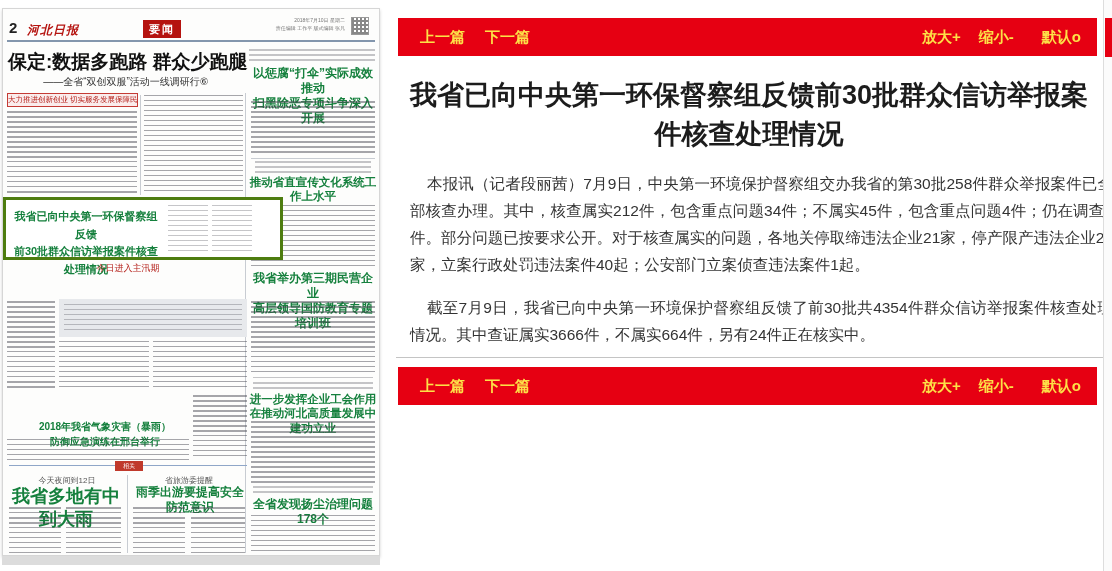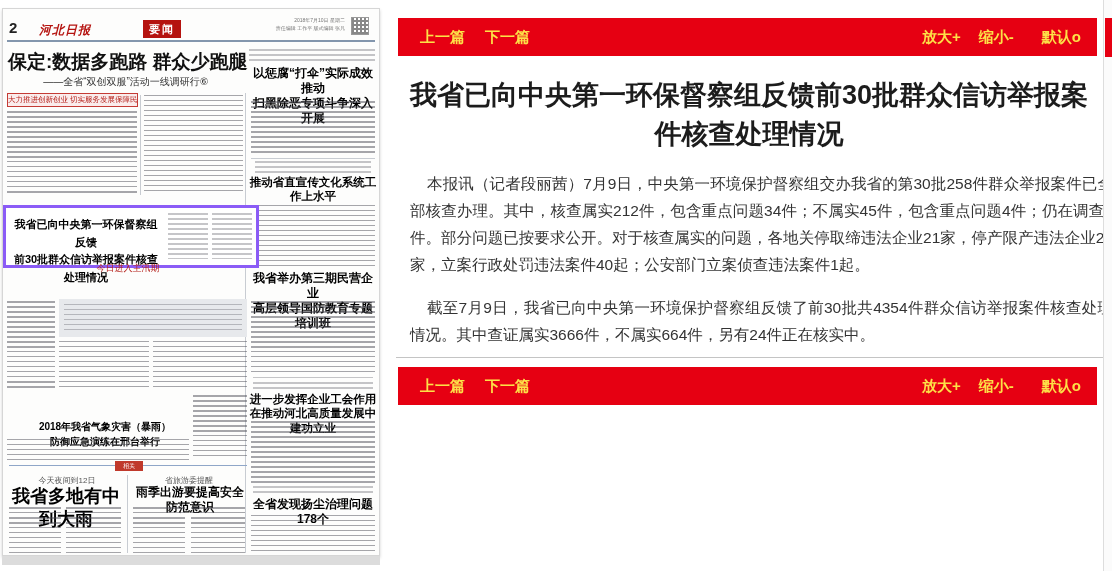--- a/index.html
+++ b/index.html
@@ -22,26 +22,26 @@
   .np-masthead { font-size:12px; font-weight:bold; font-style:italic; color:#b5130f; letter-spacing:1px; }
   .np-headrule { position:absolute; left:4px; top:31px; width:368px; height:2px; background:#8396ad; }
   .np-section { position:absolute; left:140px; top:11px; width:38px; height:18px; background:#b5130f;
                 color:#fff; font-size:11px; font-weight:bold; text-align:center; line-height:18px; letter-spacing:2px; }
   .np-dateline { font-size:5px; color:#777; text-align:right; line-height:7px; }
   .np-qr { position:absolute; left:348px; top:8px; width:18px; height:18px; border:1px solid #999;
            background:repeating-linear-gradient(0deg,#888 0 2px,transparent 2px 4px),
                       repeating-linear-gradient(90deg,#888 0 2px,#fff 2px 4px); }
   .np-lead-title { font-size:19px; font-weight:bold; color:#111; letter-spacing:0; white-space:nowrap; }
   .np-lead-sub { font-size:10px; color:#333; text-align:center; }
-  .np-h-sm { font-weight:bold; color:#000000; text-align:center; line-height:1.25; }
+  .np-h-sm { font-weight:bold; color:#15803d; text-align:center; line-height:1.25; }
   .np-kicker { color:#555; text-align:center; }
   .np-red-banner { border:1px solid #c43b35; background:#faecec; color:#b5221c;
                    font-size:7.5px; text-align:center; line-height:12px; white-space:nowrap; overflow:hidden; }
-  .np-highlight { position:absolute; left:0; top:188px; width:256px; height:63px;
-                  border:3px solid #8b5cf6; background:#fff;margin-top:8px; }
+  .np-highlight { position:absolute; left:0; top:188px; width:280px; height:63px;
+                  border:3px solid #4d7c0f; background:#fff; }
   .np-graybox { background:#e7e9ec; }
   .np-rel-tag { position:absolute; left:112px; top:452px; width:28px; height:10px; background:#c0392b;
                 color:#fff; font-size:6px; line-height:10px; text-align:center; }
 
   
   .toolbar { position:absolute; left:398px; width:699px; height:38px; background:#e60012;
              display:flex; align-items:center; color:#fff; font-size:15px; font-weight:bold; }
   .toolbar .left-group { display:flex; gap:20px; margin-left:22px; }
   .toolbar .right-group { display:flex; gap:18px; margin-left:auto; margin-right:16px; align-items:center; }
   .tb-link { color:#fde047; cursor:pointer; white-space:nowrap; }
@@ -59,21 +59,21 @@
   .scrollbar-thumb { position:absolute; left:1105px; top:18px; width:7px; height:39px; background:#e60012; }
 </style>
 </head>
 <body>
 
 <div id="stage">
 
   <div class="paper">
 
     <div class="abs np-pagenum" style="left:6px; top:10px;">2</div>
-    <div class="abs np-masthead" style="left:36px; top:13px;">河北日报</div>
+    <div class="abs np-masthead" style="left:24px; top:13px;">河北日报</div>
     <div class="np-headrule"></div>
     <div class="np-section">要闻</div>
     <div class="abs np-dateline" style="left:230px; top:8px; width:112px;">2018年7月10日 星期二</div>
     <div class="abs np-dateline" style="left:230px; top:16px; width:112px;">责任编辑 工作平  版式编辑 张凡</div>
     <div class="np-qr"></div>
 
     <div class="abs np-lead-sub" style="left:10px; top:66px; width:226px;">——全省“双创双服”活动一线调研行⑥</div>
     <div class="abs np-lead-title" style="left:5px; top:40px;">保定:数据多跑路 群众少跑腿</div>
 
     <div class="abs fuzz light" style="left:246px; top:40px; width:126px; height:14px;"></div>

